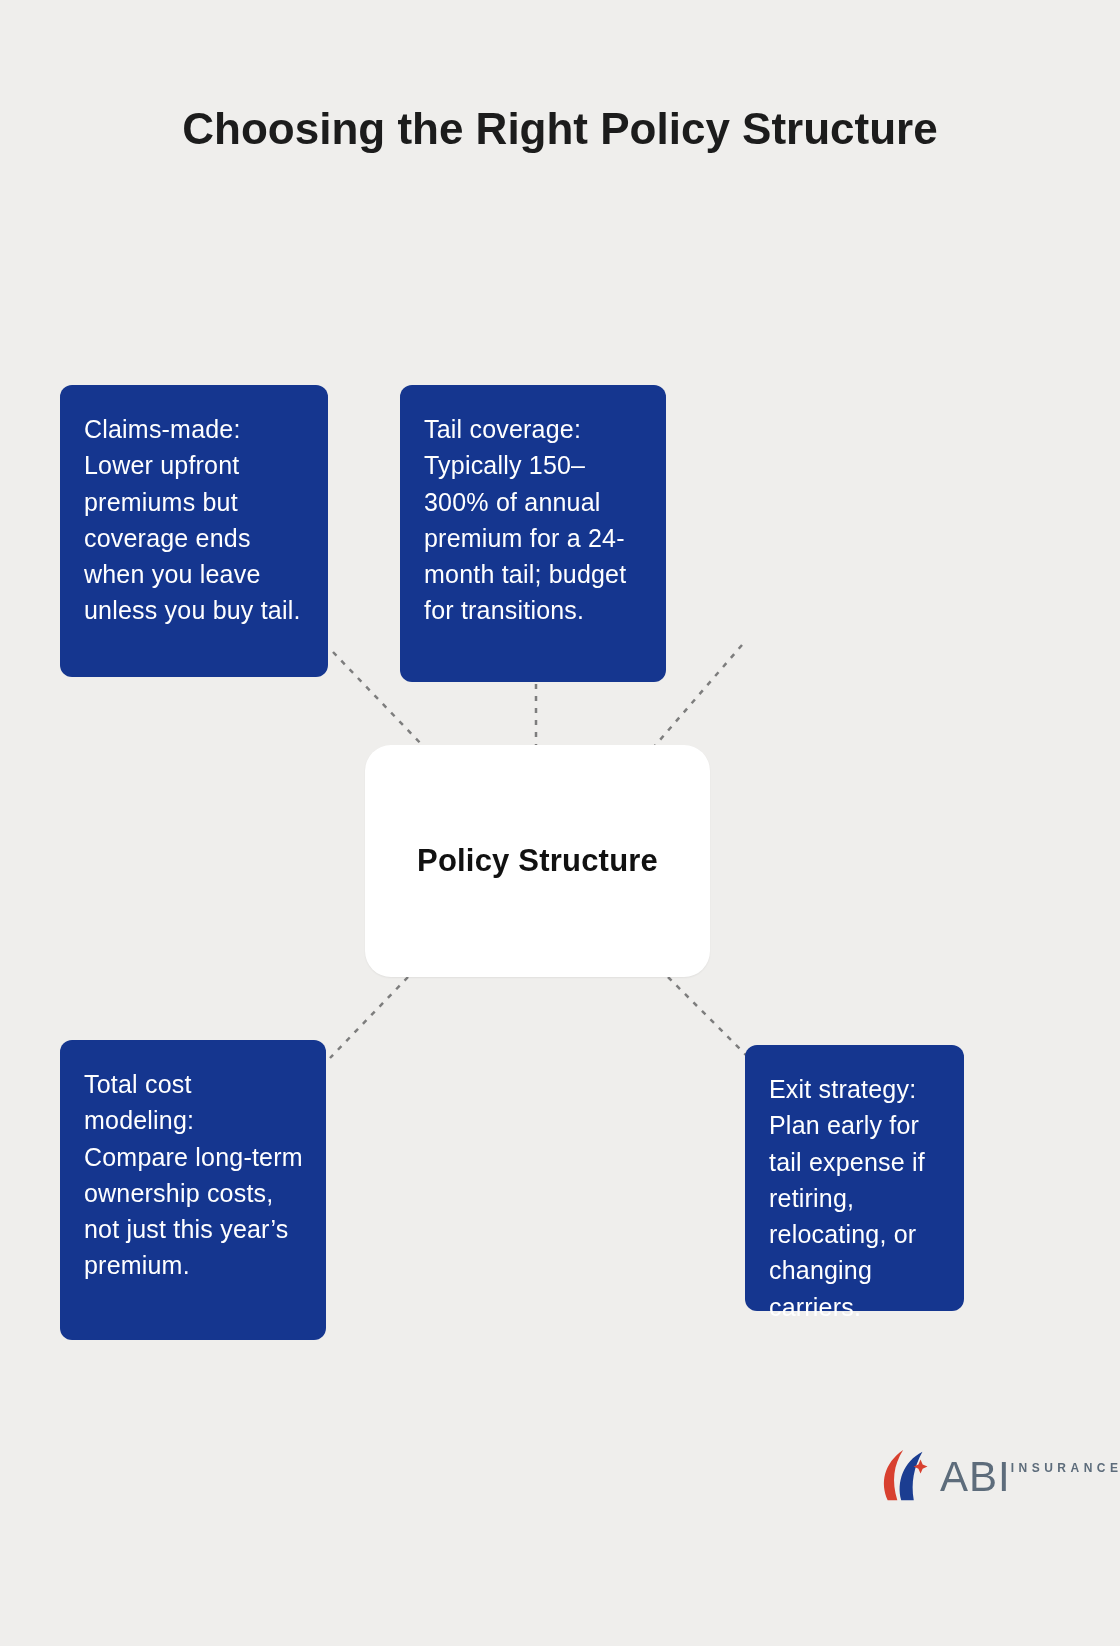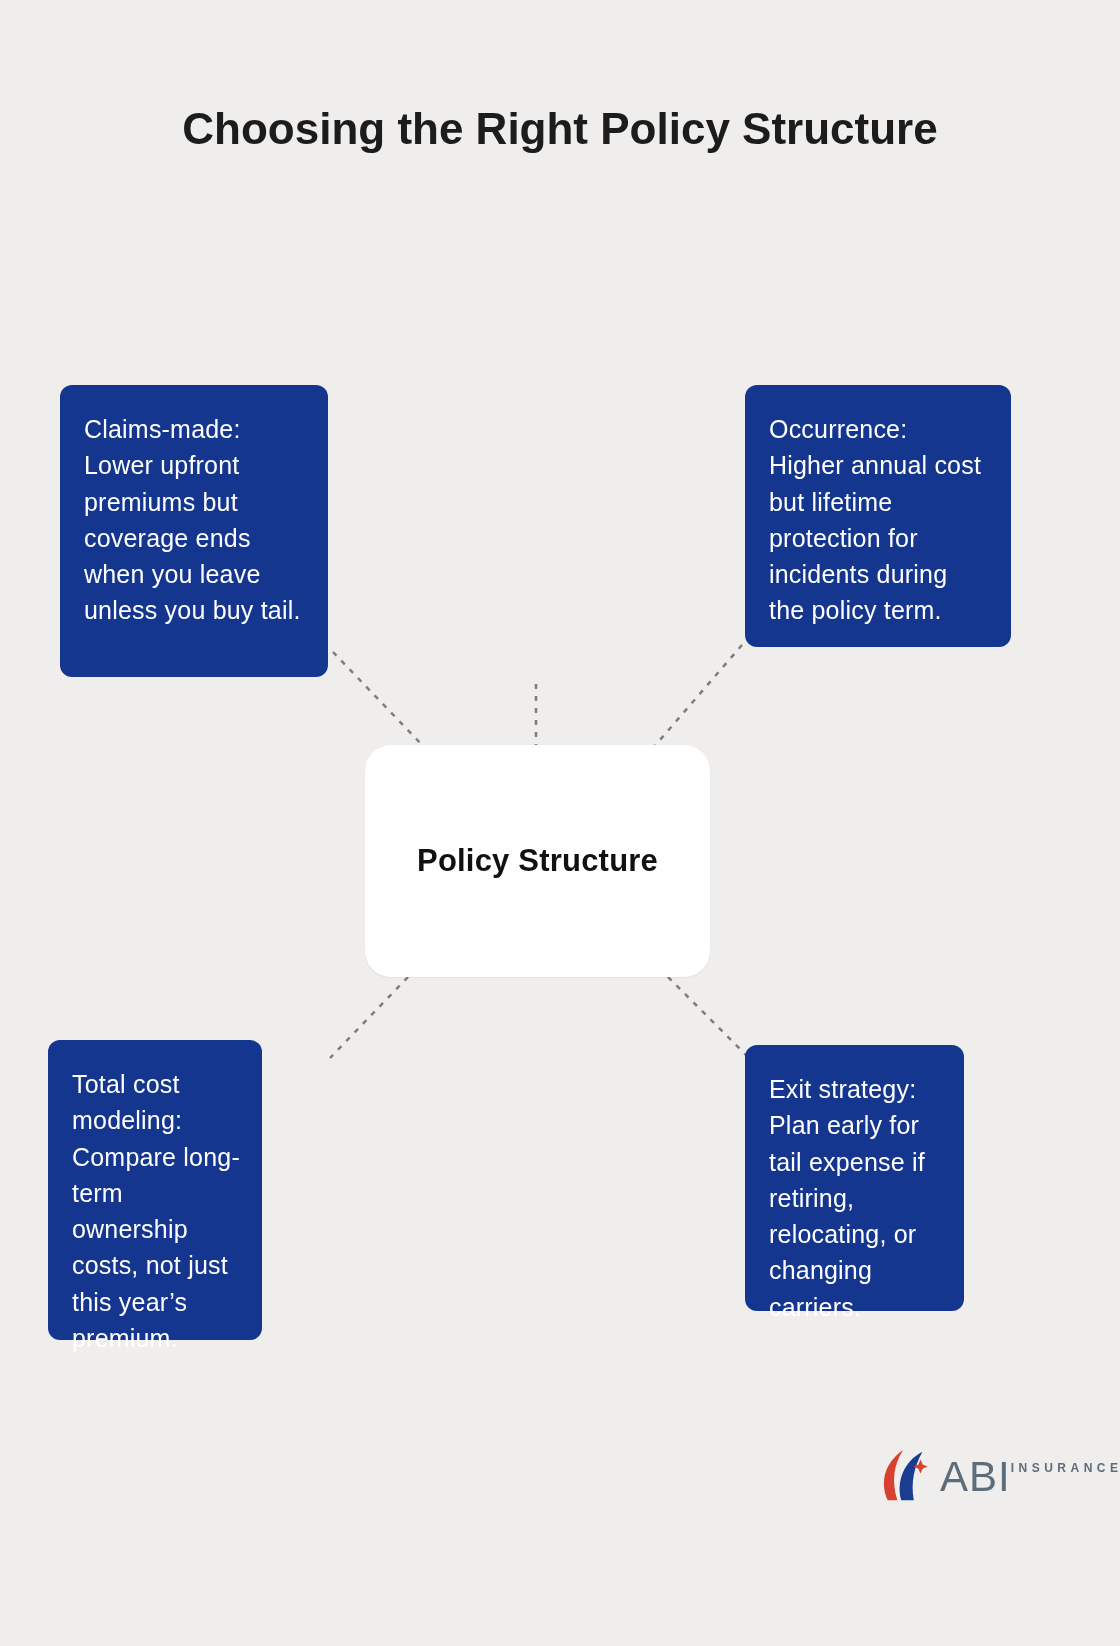--- a/index.html
+++ b/index.html
@@ -43,21 +43,21 @@
     color: #ffffff;
     border-radius: 12px;
     padding: 26px 22px 20px 24px;
     font-size: 25px;
     line-height: 1.45;
     letter-spacing: 0.2px;
   }
   .node-claims    { left: 60px;  top: 385px; width: 268px; height: 292px; }
   .node-tail      { left: 400px; top: 385px; width: 266px; height: 297px; }
   .node-occur     { left: 745px; top: 385px; width: 266px; height: 262px; }
-  .node-totalcost { left: 48px;  top: 1040px; width: 214px; height: 300px; }
+  .node-totalcost { left: 60px;  top: 1040px; width: 266px; height: 300px; }
   .node-exit      { left: 745px; top: 1045px; width: 219px; height: 266px; }
   .center-node {
     position: absolute;
     left: 365px;
     top: 745px;
     width: 345px;
     height: 232px;
     background: #ffffff;
     border-radius: 26px;
     display: flex;
@@ -107,24 +107,24 @@
     <line x1="536" y1="684" x2="536" y2="745"></line>
     <line x1="742" y1="645" x2="653" y2="748"></line>
     <line x1="408" y1="977" x2="330" y2="1058"></line>
     <line x1="668" y1="977" x2="753" y2="1062"></line>
   </svg>
 
   <div class="node node-claims">
     <p>Claims-made: Lower upfront premiums but coverage ends when you leave unless you buy tail.</p>
   </div>
 
+  <div class="node node-tail">
+    <p>Tail coverage: Typically 150–300% of annual premium for a 24-month tail; budget for transitions.</p>
+  </div>
 
-  <div class="node node-occur">
-    <p>Occurrence: Higher annual cost but lifetime protection for incidents during the policy term.</p>
-  </div>
 
   <div class="center-node">
     <span>Policy Structure</span>
   </div>
 
   <div class="node node-totalcost">
     <p>Total cost modeling: Compare long-term ownership costs, not just this year’s premium.</p>
   </div>
 
   <div class="node node-exit">

